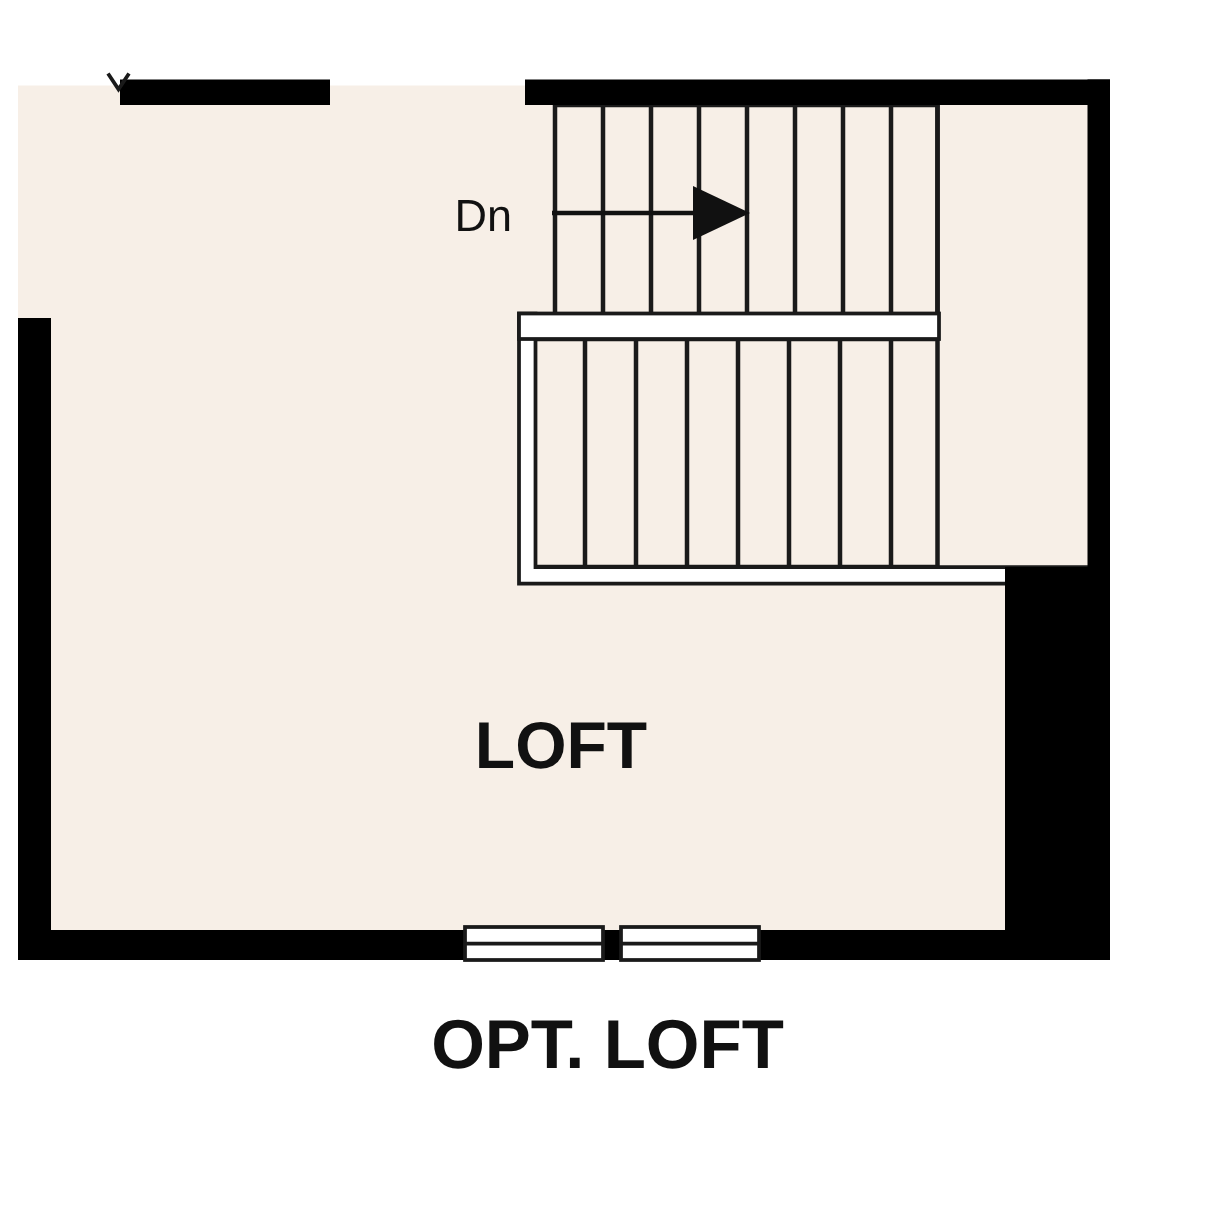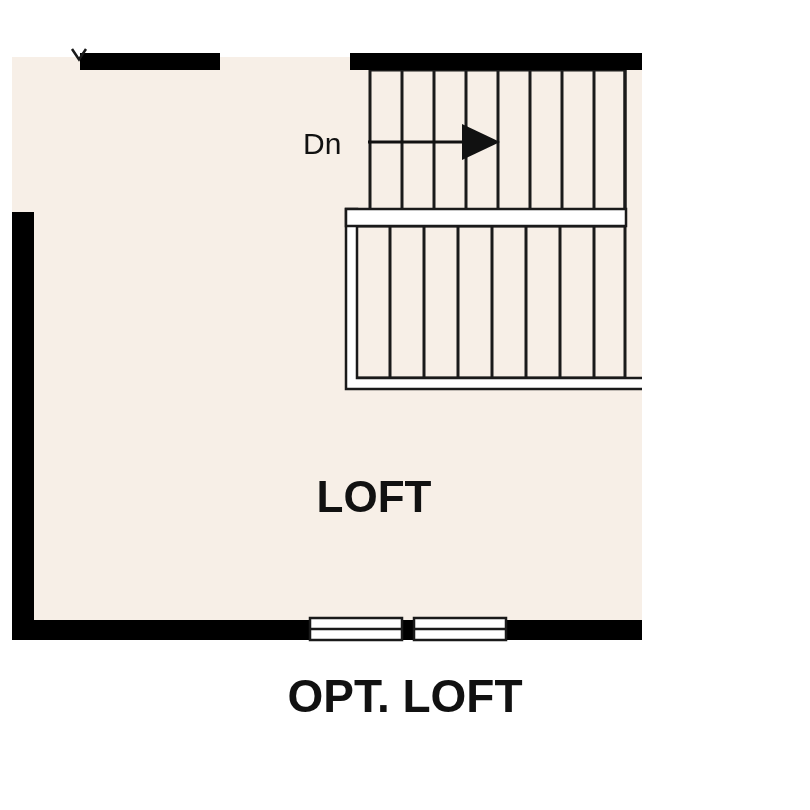--- a/index.html
+++ b/index.html
@@ -6,21 +6,21 @@
   html, body {
     margin: 0;
     padding: 0;
     background: #ffffff;
   }
   body {
     font-family: "Liberation Sans", sans-serif;
   }
   #plan-root {
     position: relative;
-    width: 642px;
+    width: 810px;
     height: 810px;
     background: #ffffff;
     overflow: hidden;
   }
   #plan-svg {
     position: absolute;
     left: 0;
     top: 0;
     width: 810px;
     height: 810px;

